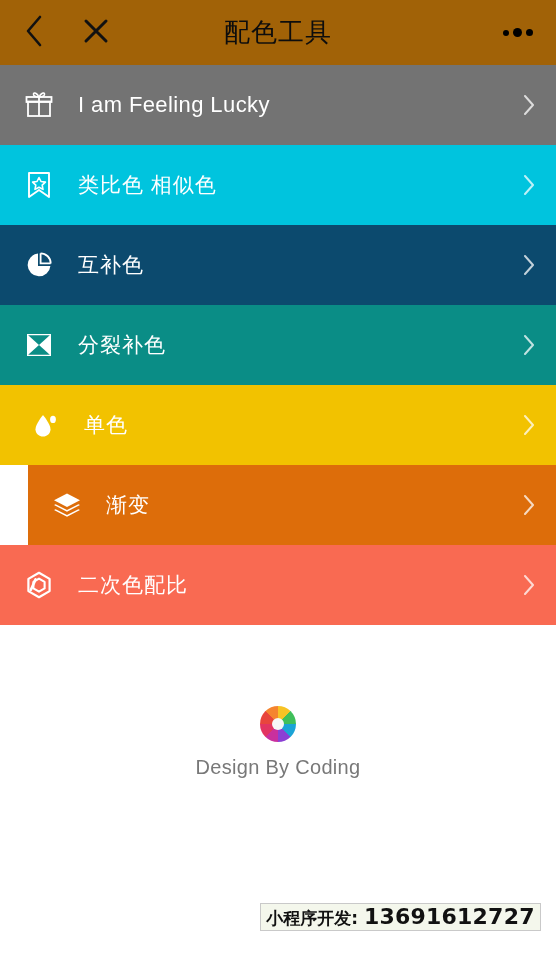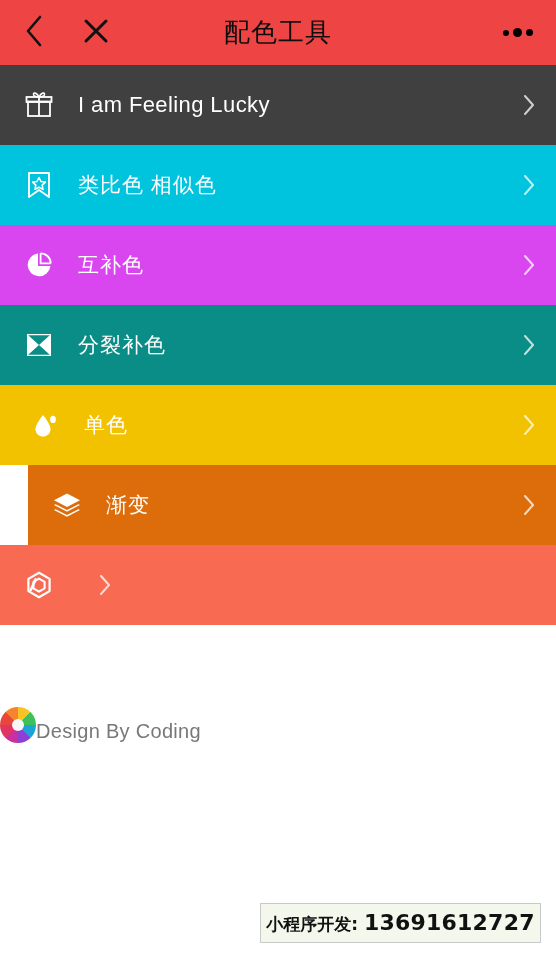--- a/index.html
+++ b/index.html
@@ -12,21 +12,21 @@
     background: #ffffff;
     font-family: "Liberation Sans", "DejaVu Sans", sans-serif;
     overflow: hidden;
     position: relative;
   }
 
   
   .navbar {
     position: relative;
     height: 65px;
-    background: #ef4444;
+    background: #a16207;
     display: flex;
     align-items: center;
   }
   .nav-back {
     position: absolute;
     left: 12px;
     top: 0;
     height: 65px;
     width: 44px;
     display: flex;
@@ -123,21 +123,21 @@
     opacity: 0.75;
   }
 
   
   .brand {
     position: absolute;
     left: 0;
     right: 0;
     top: 706px;
     display: flex;
-    flex-direction: row;
+    flex-direction: column;
     align-items: center;
   }
   .brand-wheel {
     width: 36px;
     height: 36px;
     border-radius: 50%;
     position: relative;
     overflow: hidden;
   }
   .brand-wheel .hub {
@@ -158,21 +158,21 @@
     letter-spacing: 0.3px;
     font-family: "Liberation Sans", "DejaVu Sans", sans-serif;
   }
 
   
   .promo {
     position: absolute;
     left: 260px;
     top: 903px;
     width: 281px;
-    height: 40px;
+    height: 28px;
     background: #f4f7ec;
     border: 1px solid #c9c9c9;
     display: flex;
     align-items: center;
     justify-content: center;
     box-sizing: border-box;
   }
   .promo-text {
     font-size: 17px;
     font-weight: bold;
@@ -208,21 +208,21 @@
   <div class="nav-title">配色工具</div>
 
   <div class="nav-more">
     <span class="dot s"></span>
     <span class="dot m"></span>
     <span class="dot l"></span>
   </div>
 </div>
 
 <div class="menu-list" id="menu-list">
-    <div class="menu-row" style="background: #404040;">
+    <div class="menu-row" style="background: #737373;">
       <div class="row-icon">
         <svg width="30" height="30" viewBox="0 0 30 30" fill="none">
           <rect x="4" y="11.5" width="22" height="14.5" stroke="#ffffff" stroke-width="1.8"></rect>
           <rect x="2.5" y="7" width="25" height="5" stroke="#ffffff" stroke-width="1.8"></rect>
           <path d="M15 7 V26" stroke="#ffffff" stroke-width="1.8"></path>
           <path d="M15 7 C12 7 9 6 9.5 4 C10 2 13 3 15 7 Z" stroke="#ffffff" stroke-width="1.6"></path>
           <path d="M15 7 C18 7 21 6 20.5 4 C20 2 17 3 15 7 Z" stroke="#ffffff" stroke-width="1.6"></path>
         </svg>
       </div>
       <div class="row-label latin">I am Feeling Lucky</div>
@@ -239,21 +239,21 @@
           <path d="M15 7.5 L17 11.5 L21.4 12.1 L18.2 15.1 L19 19.4 L15 17.3 L11 19.4 L11.8 15.1 L8.6 12.1 L13 11.5 Z" stroke="#ffffff" stroke-width="1.6" stroke-linejoin="round"></path>
         </svg>
       </div>
       <div class="row-label">类比色 相似色</div>
       <div class="row-chevron">
         <svg width="18" height="28" viewBox="0 0 18 28" fill="none">
           <path d="M5 5 L13 14 L5 23" stroke="#ffffff" stroke-width="2" stroke-linecap="round" stroke-linejoin="round"></path>
         </svg>
       </div>
     </div>
-    <div class="menu-row" style="background: #d946ef; justify-content: center;">
+    <div class="menu-row" style="background: #0c4a6e; justify-content: center;">
       <div class="row-icon">
         <svg width="30" height="30" viewBox="0 0 30 30" fill="none">
           <path d="M14 3.6 A11.4 11.4 0 1 0 26.4 16 L14 16 Z" fill="#ffffff"></path>
           <path d="M16.6 3.3 V13.4 H26.7" stroke="#ffffff" stroke-width="1.8" fill="none"></path>
           <path d="M16.6 3.3 A10.1 10.1 0 0 1 26.7 13.4" stroke="#ffffff" stroke-width="1.8" fill="none"></path>
         </svg>
       </div>
       <div class="row-label">互补色</div>
       <div class="row-chevron">
         <svg width="18" height="28" viewBox="0 0 18 28" fill="none">
@@ -306,20 +306,21 @@
       </div>
     </div>
     <div class="menu-row" style="background: rgb(249, 106, 82);">
       <div class="row-icon">
         <svg width="30" height="30" viewBox="0 0 30 30" fill="none">
           <path d="M15 2.8 L25.6 8.9 L25.6 21.1 L15 27.2 L4.4 21.1 L4.4 8.9 Z" stroke="#ffffff" stroke-width="2.2" stroke-linejoin="round"></path>
           <path d="M15 8.6 L20.6 11.9 L20.6 18.4 L15 21.6 L9.4 18.4 L9.4 11.9 Z" stroke="#ffffff" stroke-width="2.1" stroke-linejoin="round"></path>
           <path d="M6.8 20 L11.6 9.4" stroke="#ffffff" stroke-width="2.6" stroke-linecap="round"></path>
         </svg>
       </div>
+      <div class="row-label">二次色配比</div>
       <div class="row-chevron">
         <svg width="18" height="28" viewBox="0 0 18 28" fill="none">
           <path d="M5 5 L13 14 L5 23" stroke="#ffffff" stroke-width="2" stroke-linecap="round" stroke-linejoin="round"></path>
         </svg>
       </div>
     </div>
   </div>
 
 <div class="brand">
   <div class="brand-wheel" id="brand-wheel" style="background: conic-gradient(from -90deg, rgb(232, 69, 60) 0deg, rgb(232, 69, 60) 45deg, rgb(245, 132, 47) 45deg, rgb(245, 132, 47) 90deg, rgb(247, 195, 37) 90deg, rgb(247, 195, 37) 135deg, rgb(63, 191, 90) 135deg, rgb(63, 191, 90) 180deg, rgb(27, 163, 214) 180deg, rgb(27, 163, 214) 225deg, rgb(139, 63, 212) 225deg, rgb(139, 63, 212) 270deg, rgb(201, 48, 158) 270deg, rgb(201, 48, 158) 315deg, rgb(226, 52, 97) 315deg, rgb(226, 52, 97) 360deg);">

